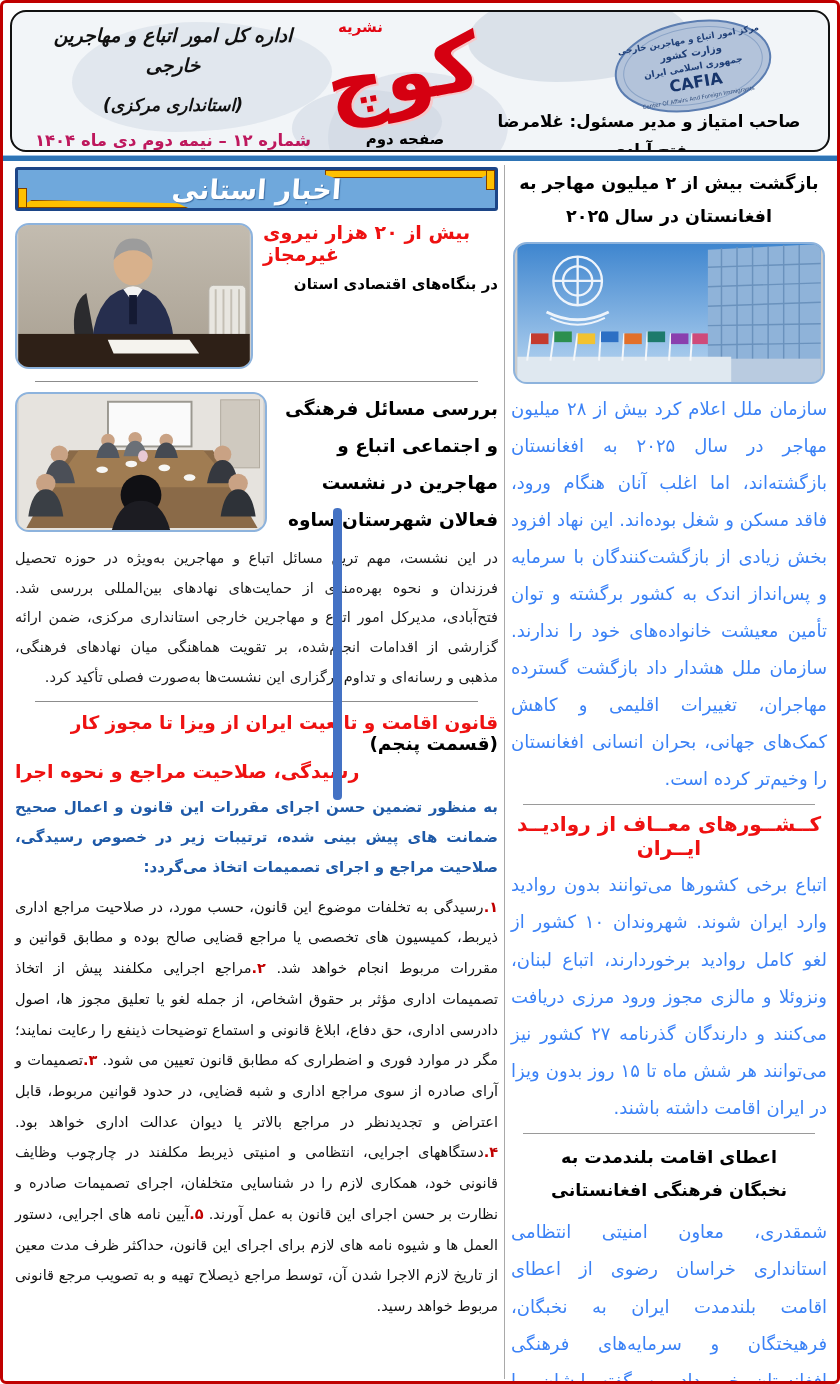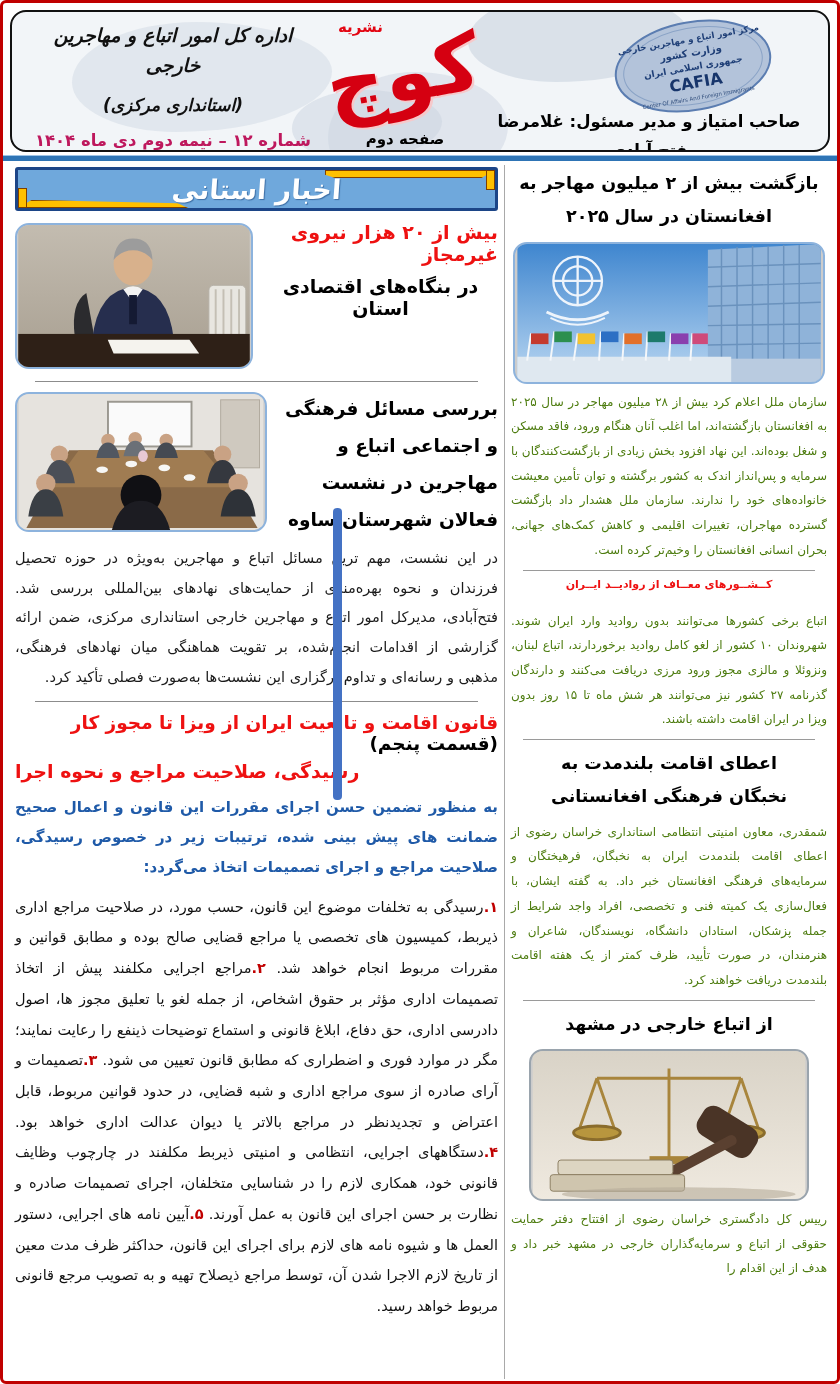--- a/index.html
+++ b/index.html
@@ -69,36 +69,36 @@
   .banner-title { color: #ffffff; font-weight: bold; font-size: 27px; transform: skewX(-4deg); text-shadow: 1px 1px 1px #3d6ea5; }
   .corner { position: absolute; background: #ffc000; border: 1px solid #7f3f00; }
   .corner-tl { top: 0; right: 0; width: 170px; height: 8px; clip-path: polygon(0 0,100% 0,92% 100%,6% 100%,0 60%); }
   .corner-tl2 { top: 0; right: 0; width: 9px; height: 20px; }
   .corner-br { bottom: 0; left: 0; width: 170px; height: 8px; clip-path: polygon(8% 0,94% 40%,100% 100%,0 100%); }
   .corner-br2 { bottom: 0; left: 0; width: 9px; height: 20px; }
 
   .article { position: relative; }
   .photo { border: 2px solid #8db3dd; border-radius: 14px; overflow: hidden; background: #ccc; display: block; }
   .float-photo { float: left; margin: 2px 10px 4px 0; }
-  .a1-title-red { color: #ee1111; font-weight: bold; font-size: 19px; text-align: right; margin: 4px 0 10px; }
-  .a1-title-black { color: #000; font-weight: bold; font-size: 19px; text-align: center; margin-bottom: 8px; }
+  .a1-title-red { color: #ee1111; font-weight: bold; font-size: 19px; text-align: left; margin: 4px 0 10px; }
+  .a1-title-black { color: #000; font-weight: bold; font-size: 15px; margin-bottom: 8px; }
   .body-text { font-size: 14.5px; text-align: justify; line-height: 2.05; color: #1a1a1a; }
   .a2-title { color: #000; font-weight: bold; font-size: 18.5px; text-align: right; line-height: 2; margin-bottom: 6px; }
 
   .law-title { color: #ee1111; font-weight: bold; font-size: 18.5px; margin: 10px 0 6px; }
   .law-title .black { color: #000; }
   .law-subtitle { color: #ee1111; font-weight: bold; font-size: 19px; text-align: left; margin-bottom: 10px; }
   .law-intro { color: #1f5aa8; font-weight: bold; font-size: 15px; text-align: justify; line-height: 2; margin-bottom: 10px; }
   .law-body { font-size: 14.5px; text-align: justify; line-height: 2.12; color: #111; }
   .law-num { color: #c00000; font-weight: bold; }
 
   
   .side-title { color: #000; font-weight: bold; font-size: 17.5px; text-align: center; line-height: 1.9; }
-  .side-title-red { color: #ee1111; font-weight: bold; font-size: 11px; text-align: center; margin: 4px 0 18px; }
-  .side-body { font-size: 12px; text-align: justify; line-height: 2.06; color: #4d7c0f; margin-top: 6px; }
+  .side-title-red { color: #ee1111; font-weight: bold; font-size: 20px; text-align: center; margin: 4px 0 6px; }
+  .side-body { font-size: 18px; text-align: justify; line-height: 2.06; color: #3b82f6; margin-top: 6px; }
   .side-photo { margin: 8px auto 4px; display: block; }
 
   .scroll-bar {
     position: absolute; left: 330px; top: 505px; width: 9px; height: 292px;
     background: #4472c4; border-radius: 4px; z-index: 5;
   }
 </style>
 </head>
 <body>
 

